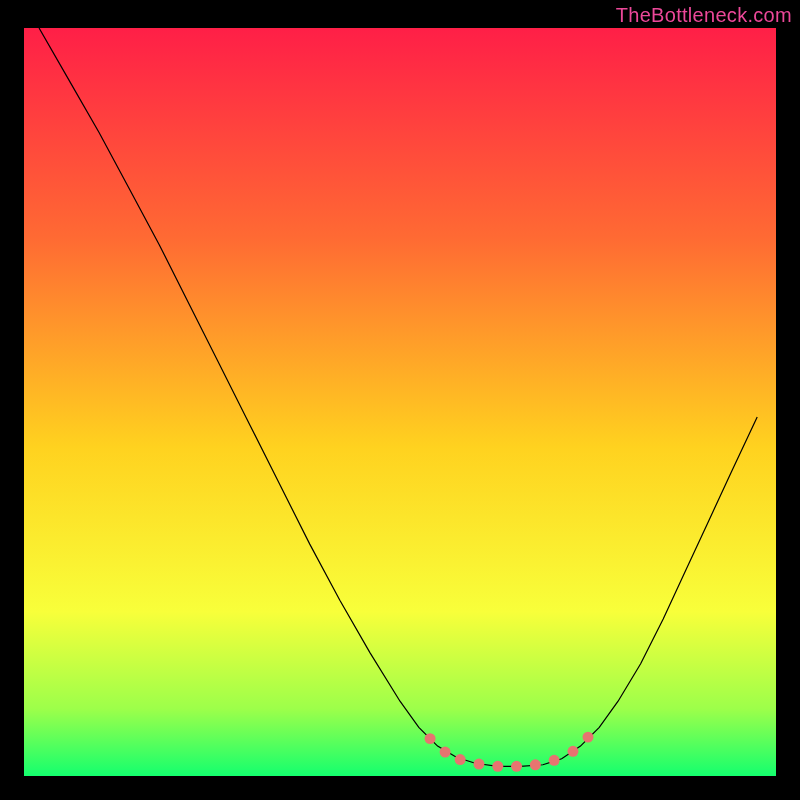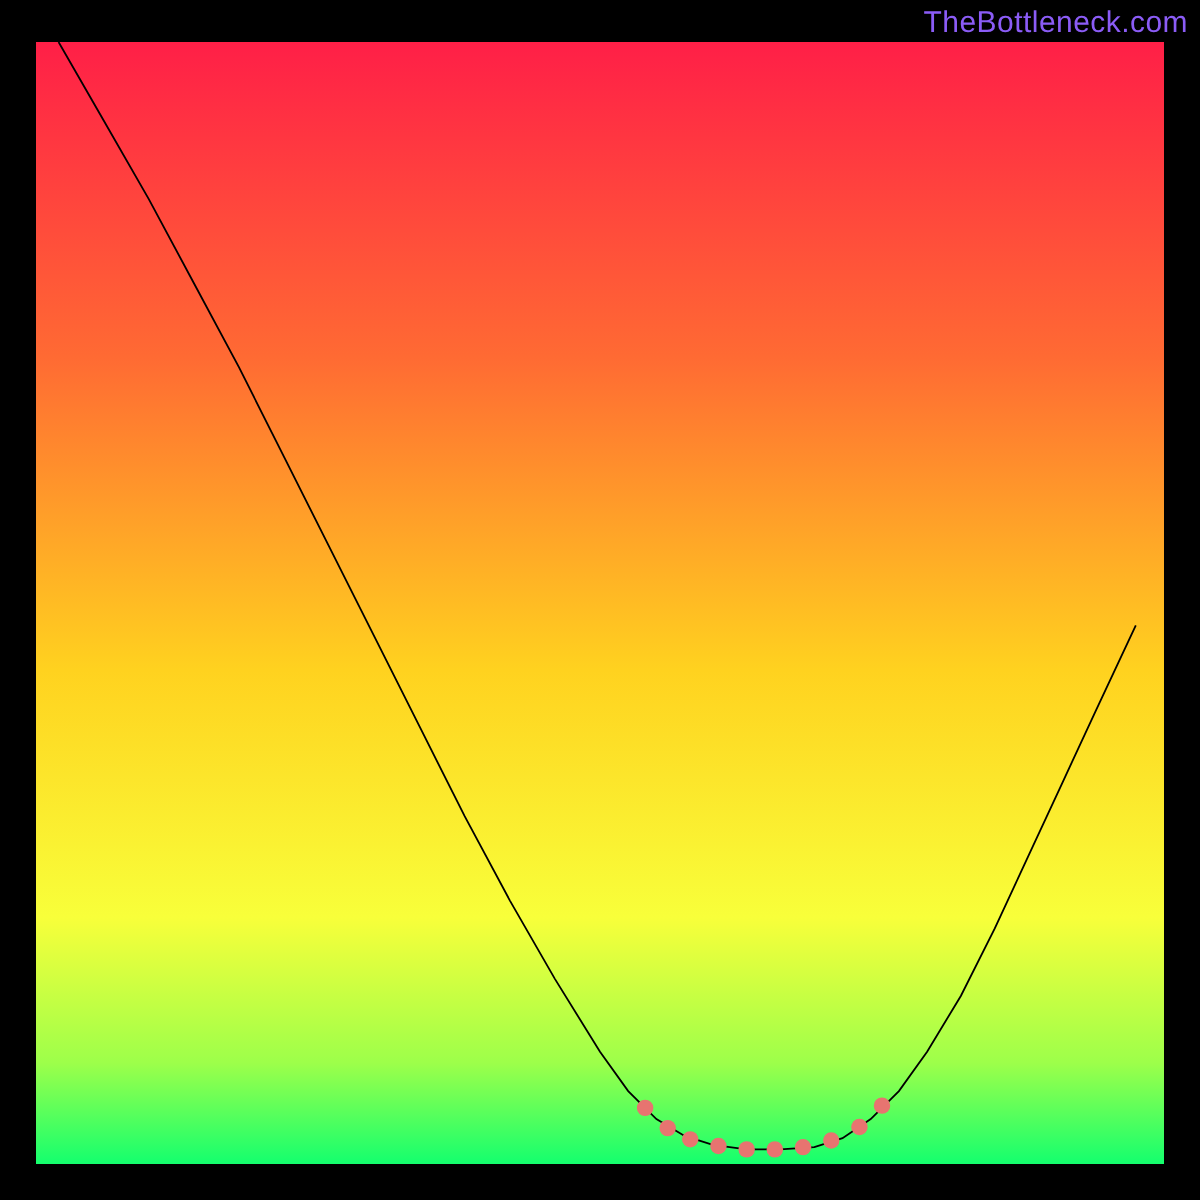--- a/index.html
+++ b/index.html
@@ -10,21 +10,21 @@
     position: relative;
     font-family: Arial, Helvetica, sans-serif;
     overflow: hidden;
   }
   .watermark {
     position: absolute;
     top: 4px;
     right: 8px;
     font-size: 20px;
     font-weight: 500;
-    color: #8b5cf6;
+    color: #ec4899;
     letter-spacing: 0.3px;
     z-index: 10;
   }
   .plot-frame {
     position: absolute;
     top: 28px;
     left: 24px;
     width: 752px;
     height: 748px;
     background: #000;

